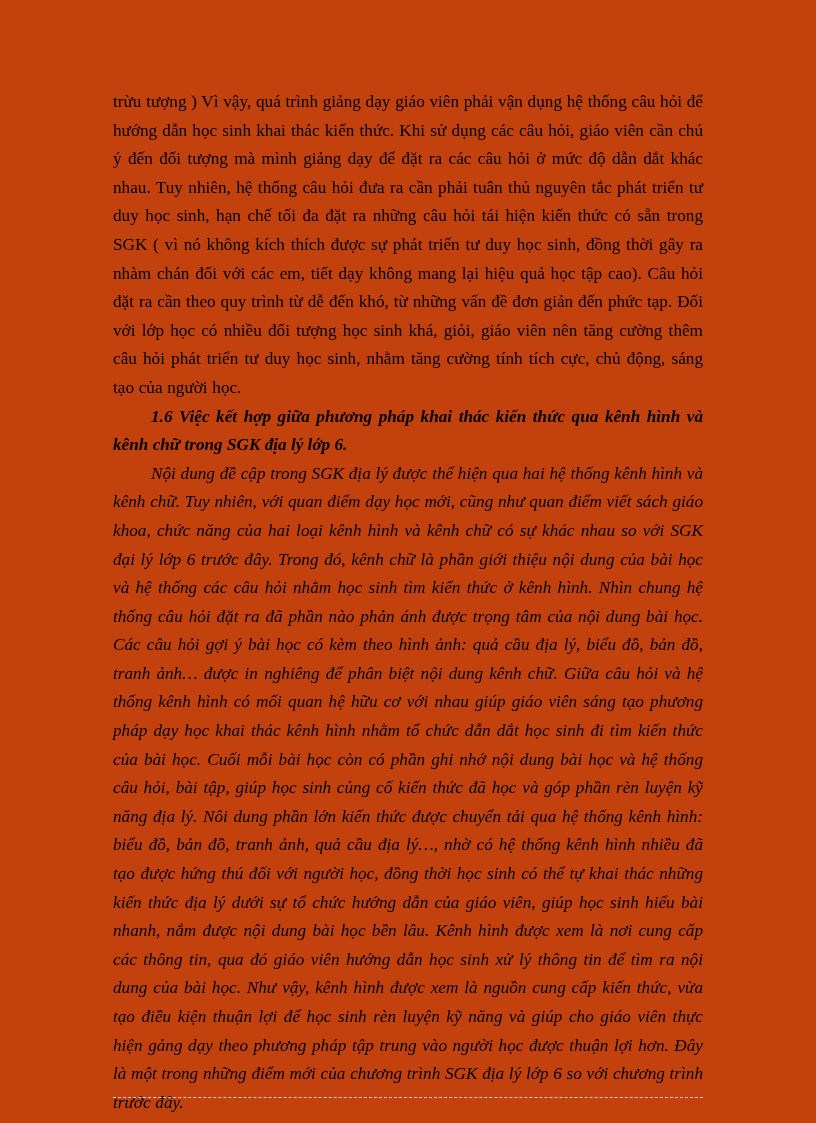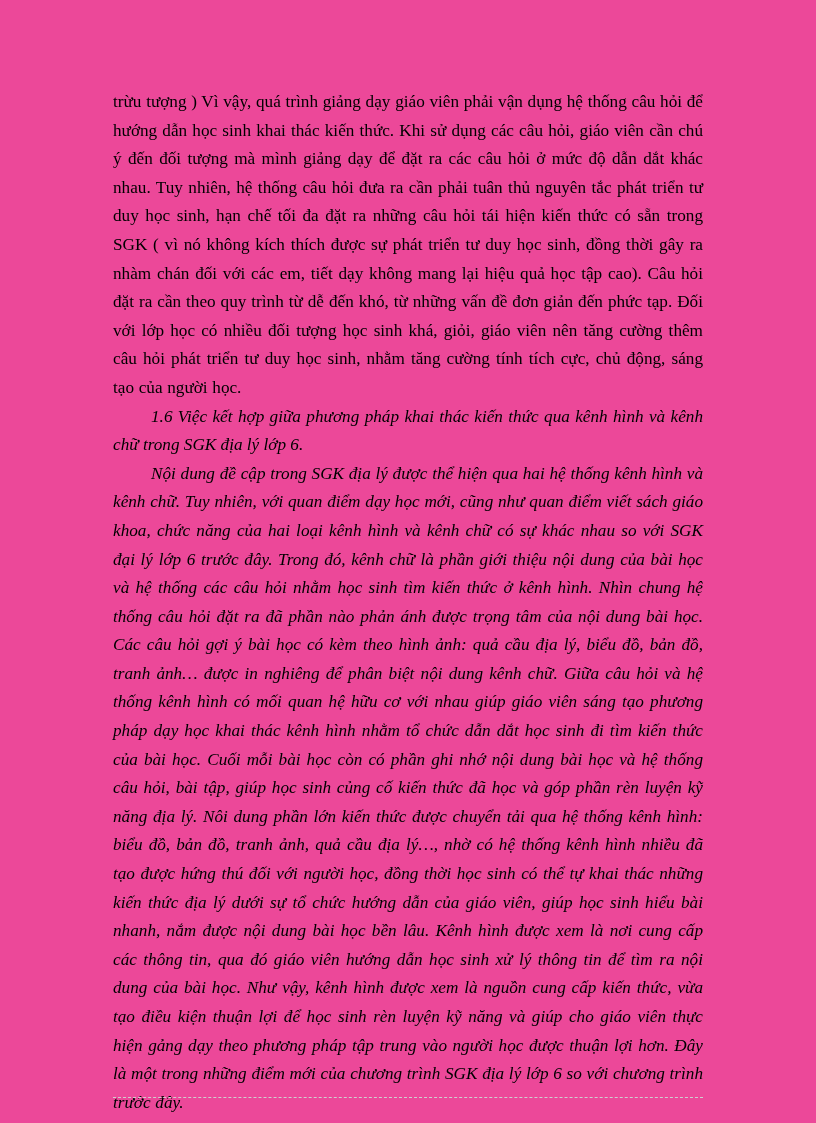--- a/index.html
+++ b/index.html
@@ -14,21 +14,21 @@
     color: #000000;
     position: relative;
     overflow: hidden;
   }
   .page {
     position: absolute;
     left: 0;
     top: 0;
     width: 816px;
     height: 1123px;
-    background: #ec4899;
+    background: #c2410c;
   }
   .content {
     position: absolute;
     left: 113px;
     top: 88px;
     width: 590px;
   }
   p.para {
     margin: 0;
     font-size: 17.2px;
@@ -39,21 +39,21 @@
   }
   p.para.indent {
     text-indent: 38px;
     font-style: italic;
   }
   p.heading {
     margin: 0;
     font-size: 17.2px;
     line-height: 28.6px;
     text-align: justify;
-    font-weight: normal;
+    font-weight: bold;
     font-style: italic;
     text-indent: 38px;
   }
   .footer-rule {
     position: absolute;
     left: 113px;
     top: 1097px;
     width: 590px;
     border-top: 1px dashed #cfcfcf;
   }

